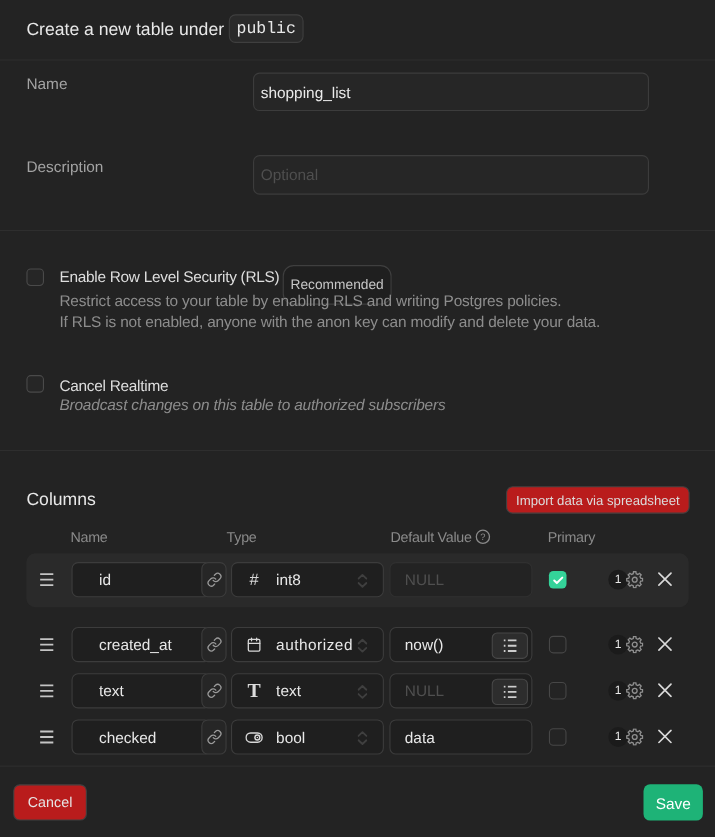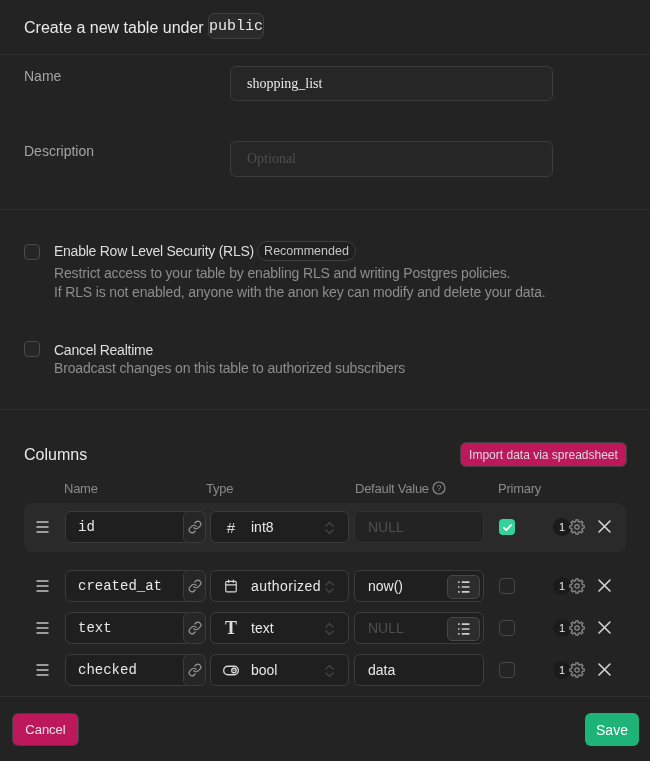--- a/index.html
+++ b/index.html
@@ -2,31 +2,31 @@
 <html><head>
 <meta charset="utf-8">
 <style>
 * { margin:0; padding:0; box-sizing:border-box; }
 html,body { width:650px; height:761px; background:#232323; }
 body { font-family:"Liberation Sans", sans-serif; }
 #page { position:relative; width:650px; height:761px; background:#232323; overflow:hidden; }
 .abs { position:absolute; }
 .divider { position:absolute; left:0; width:650px; height:1px; background:#2e2e2e; }
 .label { position:absolute; font-size:14px; color:#a3a3a3; }
-.bigin { position:absolute; left:230px; width:323px; border:1px solid #3c3c3c; border-radius:6px; background:#262626; font-size:14px; color:#eaeaea; display:flex; align-items:center; padding-left:16px;font-family:Liberation Serif, serif; }
+.bigin { position:absolute; left:230px; width:360px; border:1px solid #3c3c3c; border-radius:6px; background:#262626; font-size:14px; color:#eaeaea; display:flex; align-items:center; padding-left:6px; }
 .ph { color:#4f4f4f; }
 .chk { position:absolute; width:16px; height:16px; border:1px solid #4a4a4a; border-radius:4px; background:#262626; }
 .ctitle { position:absolute; font-size:14px; color:#dedede; letter-spacing:-0.25px; }
 .cdesc { position:absolute; font-size:14px; color:#8d8d8d; letter-spacing:-0.15px; }
 .pill { position:absolute; border:1px solid #3f3f3f; border-radius:10px; background:#1f1f1f; color:#c6c6c6; font-size:12.5px; display:flex; align-items:center; justify-content:center; }
-.btn { position:absolute; border:1px solid #404040; border-radius:6px; background:#be185d; color:#dcdcdc; display:flex; align-items:center; justify-content:center; }
+.btn { position:absolute; border:1px solid #404040; border-radius:6px; background:#b91c1c; color:#dcdcdc; display:flex; align-items:center; justify-content:center; }
 .th { position:absolute; font-size:13px; color:#8a8a8a; letter-spacing:-0.25px; }
 .row { position:absolute; left:0; width:650px; height:32px; }
 .rin { position:absolute; height:32px; border:1px solid #3c3c3c; border-radius:6px; background:#1f1f1f; font-size:14px; color:#e8e8e8; display:flex; align-items:center; }
-.cin { left:65px; width:127px; padding-left:12px;font-family:Liberation Mono, monospace; }
+.cin { left:65px; width:127px; padding-left:24px; }
 .lnk { position:absolute; left:183px; width:23px; height:32px; border:1px solid #3c3c3c; border-radius:6px; background:#262626; display:flex; align-items:center; justify-content:center; }
 .tsel { left:210px; width:139px; }
 .ticon { position:absolute; left:12px; top:0; height:30px; width:16px; display:flex; align-items:center; justify-content:center; color:#d8d8d8; }
 .ttext { position:absolute; left:40px; }
 .chev { position:absolute; left:114px; top:9px; width:9px; }
 .dsel { left:354px; width:130px; padding-left:13px; }
 .lbtn { position:absolute; right:3px; top:4px; width:33px; height:24px; border:1px solid #474747; border-radius:5px; background:#2d2d2d; display:flex; align-items:center; justify-content:center; }
 .pchk { position:absolute; left:499px; top:8px; width:16px; height:16px; border-radius:4px; }
 .pchk.off { border:1px solid #474747; background:#242424; }
 .pchk.on { background:#34d399; display:flex; align-items:center; justify-content:center; }
@@ -34,42 +34,42 @@
 .gear { position:absolute; left:569px; top:8px; }
 .xic { position:absolute; left:598px; top:9px; }
 .drag { position:absolute; left:36px; top:9px; }
 .mono { font-family:"Liberation Mono", monospace; }
 </style>
 </head>
 <body>
 <div id="page">
 
   <div class="abs" style="left:24px; top:19px; font-size:16px; color:#e8e8e8;">Create a new table under</div>
-  <div class="abs mono" style="left:208px; top:13px; width:56px; height:26px; border:1px solid #3f3f3f; border-radius:6px; background:#2a2a2a; color:#e8e8e8; font-size:15px; display:flex; align-items:center; justify-content:center;">public</div>
+  <div class="abs mono" style="left:208px; top:13px; width:68px; height:26px; border:1px solid #3f3f3f; border-radius:6px; background:#2a2a2a; color:#e8e8e8; font-size:15px; display:flex; align-items:center; justify-content:center;">public</div>
   <div class="divider" style="top:54px;"></div>
 
   <div class="label" style="left:24px; top:68px;">Name</div>
   <div class="bigin" style="top:66px; height:35px;">shopping_list</div>
 
   <div class="label" style="left:24px; top:143px;">Description</div>
   <div class="bigin" style="top:141px; height:36px;">
       <span class="ph">Optional</span>
     </div>
 
   <div class="divider" style="top:209px;"></div>
 
   <div class="chk" style="left:24px; top:244px;"></div>
   <div class="ctitle" style="left:54px; top:243px;">Enable Row Level Security (RLS)</div>
-  <div class="pill" style="left:257px; top:241px; width:99px; height:20px;">Recommended</div>
+  <div class="pill" style="left:257px; top:241px; width:99px; height:36px;">Recommended</div>
   <div class="cdesc" style="left:54px; top:265px;">Restrict access to your table by enabling RLS and writing Postgres policies.</div>
   <div class="cdesc" style="left:54px; top:284px;">If RLS is not enabled, anyone with the anon key can modify and delete your data.</div>
 
   <div class="chk" style="left:24px; top:341px;"></div>
   <div class="ctitle" style="left:54px; top:342px;">Cancel Realtime</div>
-  <div class="cdesc" style="left:54px; top:360px;">Broadcast changes on this table to authorized subscribers</div>
+  <div class="cdesc" style="left:54px; top:360px;font-style:italic;">Broadcast changes on this table to authorized subscribers</div>
 
   <div class="divider" style="top:409px;"></div>
 
   <div class="abs" style="left:24px; top:446px; font-size:16px; color:#e8e8e8;">Columns</div>
   <div class="btn" style="left:460px; top:442px; width:167px; height:25px; font-size:12px;">Import data via spreadsheet</div>
 
   <div class="th" style="left:64px; top:481px;">Name</div>
   <div class="th" style="left:206px; top:481px;">Type</div>
   <div class="th" style="left:355px; top:481px;">Default Value</div>
   <svg class="abs" style="left:432px; top:481px;" width="14" height="14" viewBox="0 0 14 14">

